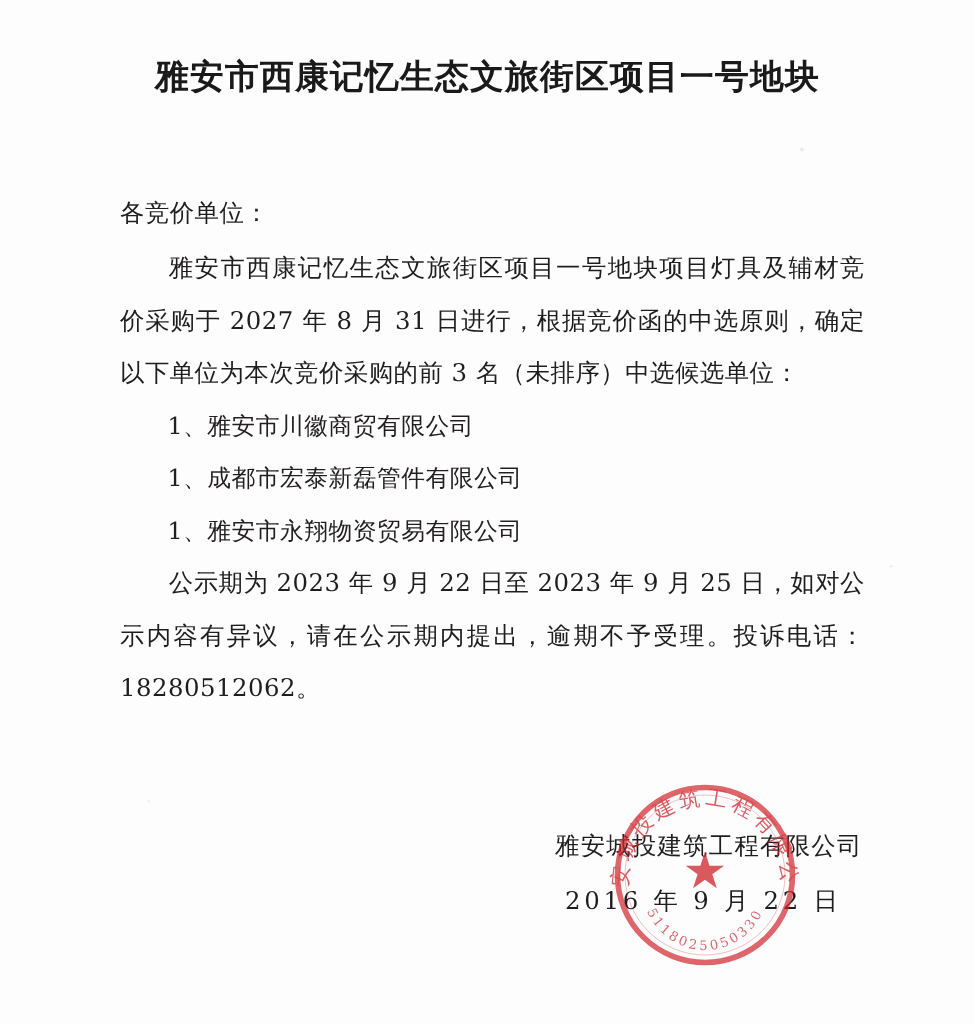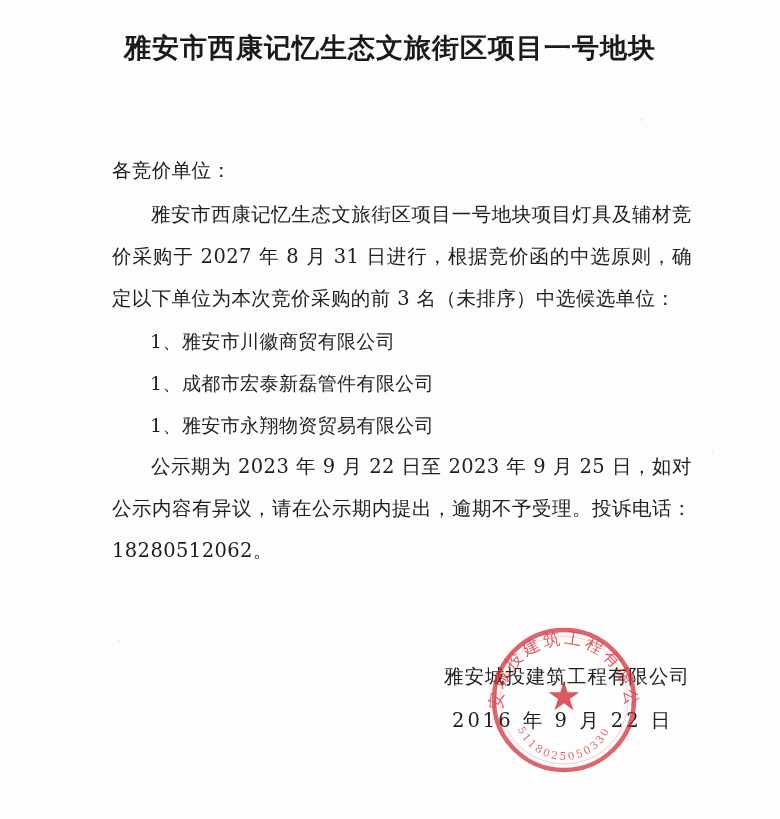--- a/index.html
+++ b/index.html
@@ -17,36 +17,36 @@
   }
 
   .page {
     position: absolute;
     inset: 0;
     background: #fdfdfd;
   }
 
   .doc-title {
     margin: 0;
-    padding-top: 26px;
+    padding-top: 40px;
     text-align: center;
     font-family: "DejaVu Sans", "Liberation Sans", sans-serif;
     font-weight: bold;
     font-size: 27px;
     line-height: 44px;
     letter-spacing: 1px;
     color: #1a1a1a;
   }
   .doc-title .line {
     display: block;
   }
 
   .body-area {
     position: absolute;
-    left: 112px;
+    left: 96px;
     right: 88px;
     top: 150px;
   }
 
   .para {
     font-size: 19.5px;
     line-height: 42px;
     text-align: justify;
     text-justify: inter-ideograph;
     letter-spacing: 0.4px;

